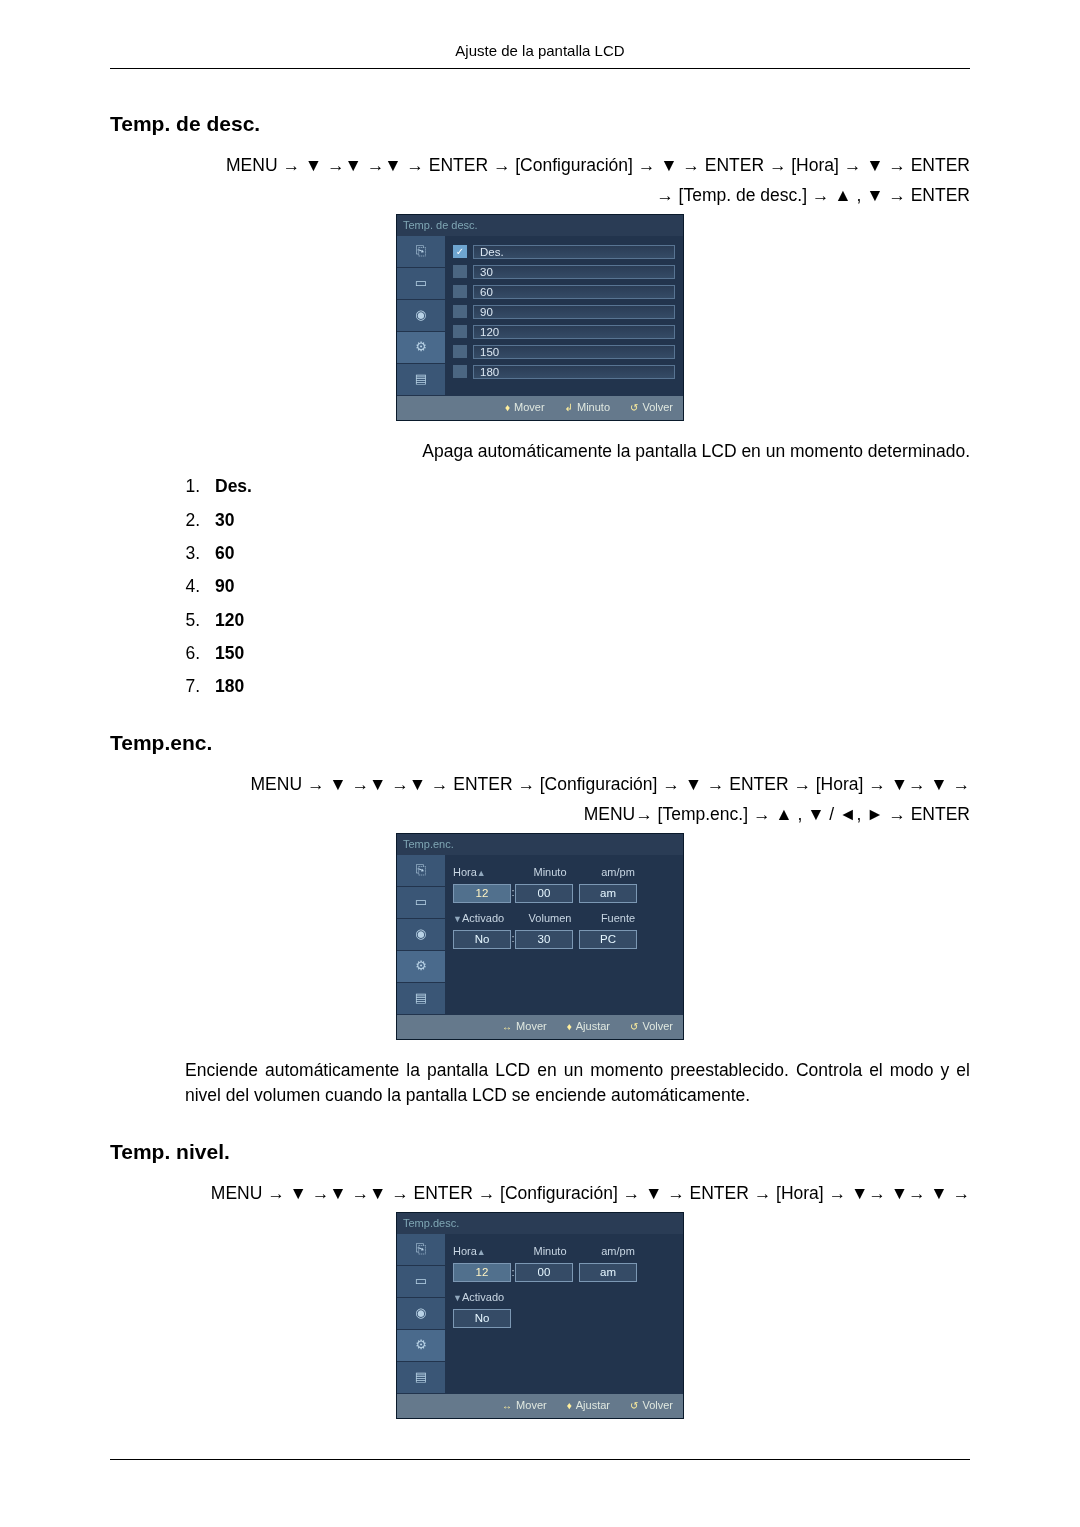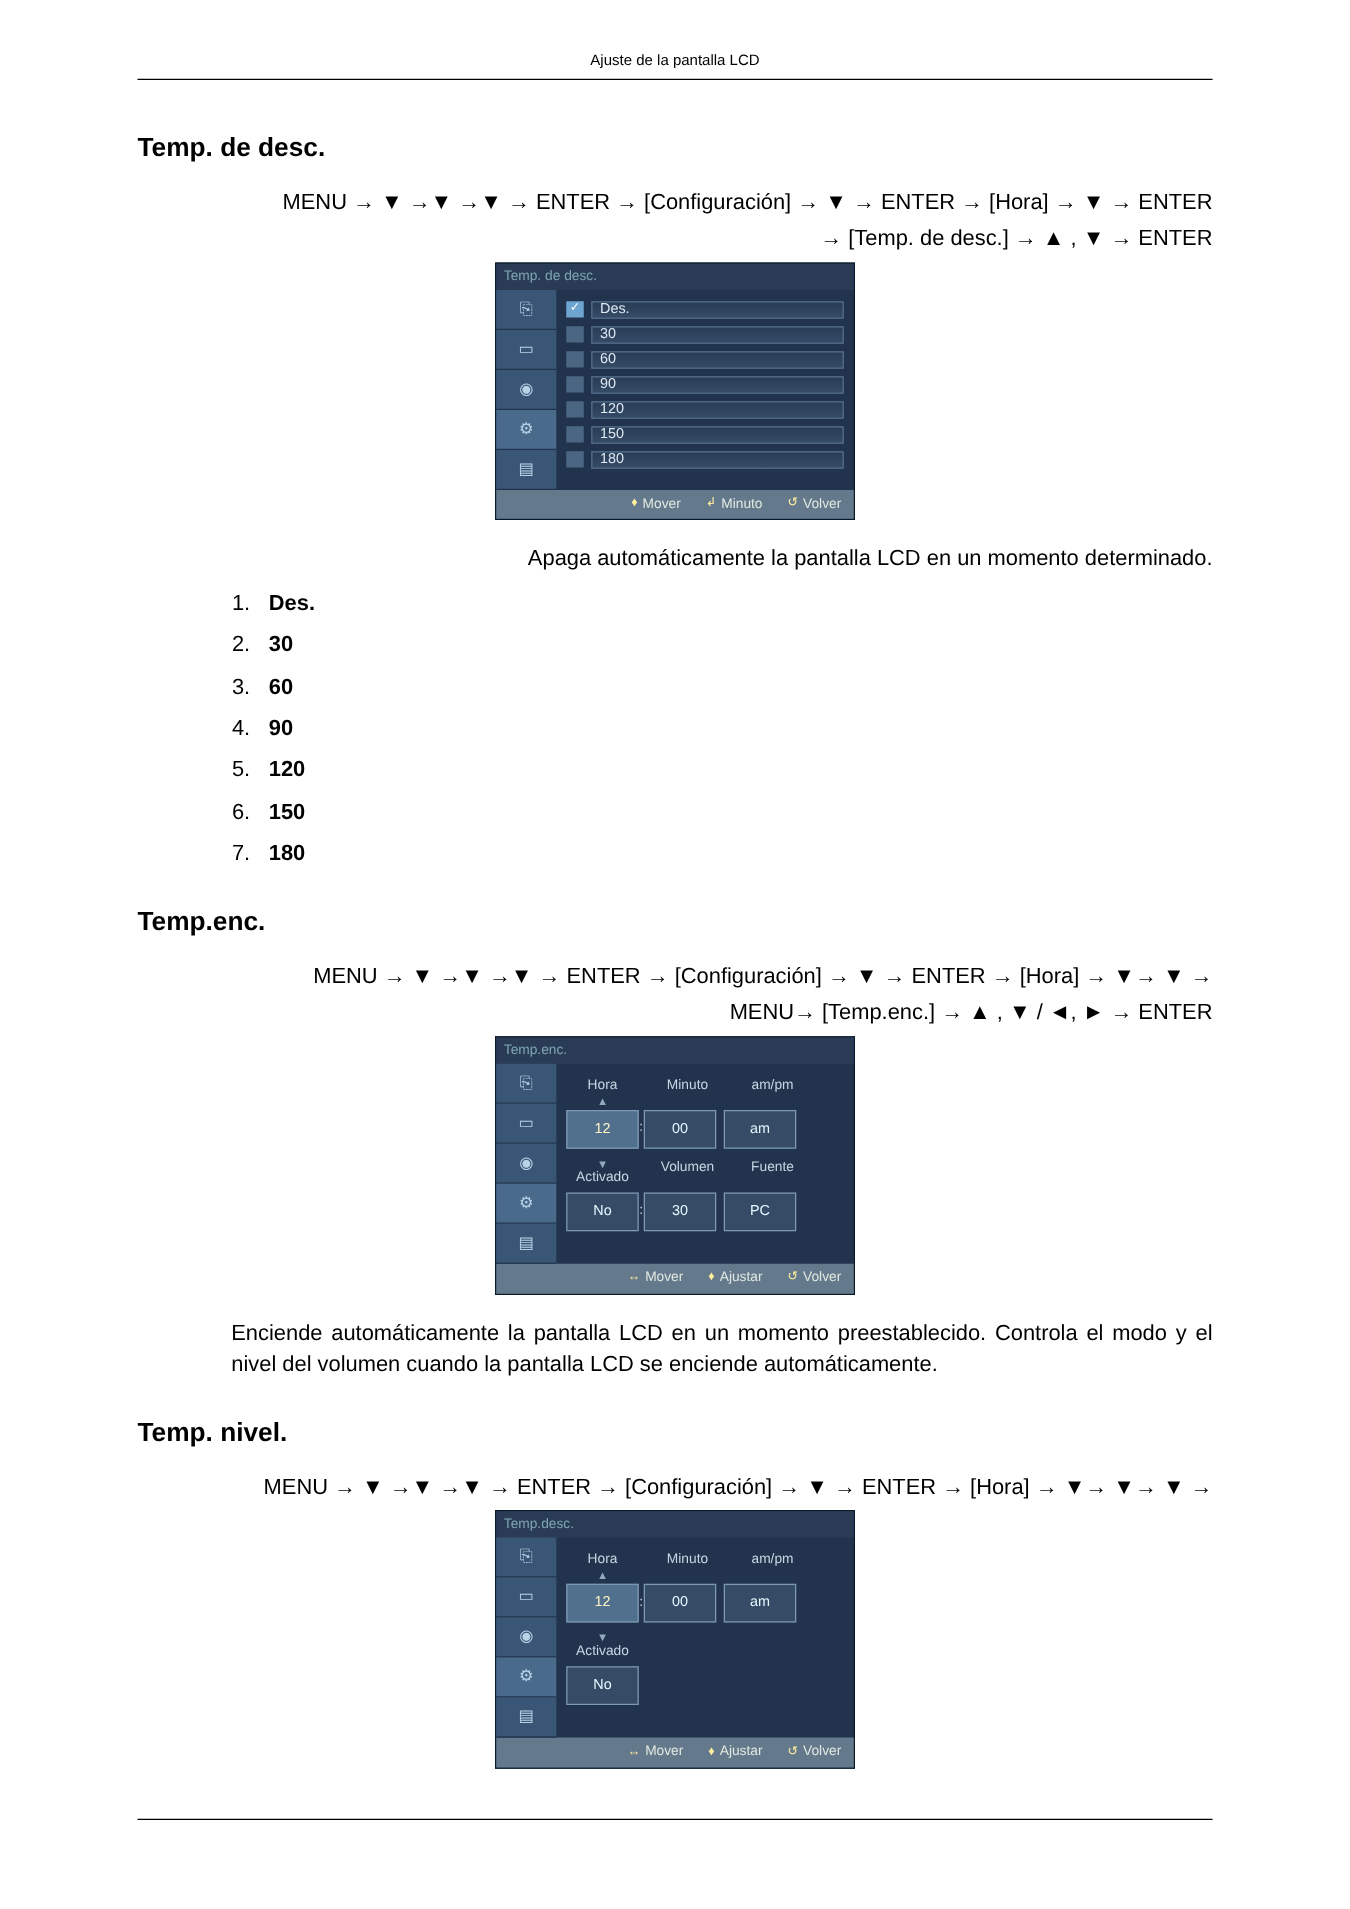--- a/index.html
+++ b/index.html
@@ -10,21 +10,21 @@
     width: 1080px;
     padding: 40px 110px 60px 110px;
     font-size: 17.5px;
     line-height: 1.45;
   }
   .page-header {
     text-align: center;
     border-bottom: 1px solid #000;
     padding-bottom: 6px;
     margin-bottom: 40px;
-    font-size: 12px;
+    font-size: 15px;
   }
   h3.section-title {
     font-size: 21px;
     font-weight: bold;
     margin: 28px 0 14px 0;
   }
   .indented {
     margin-left: 75px;
     text-align: right;
   }
@@ -122,32 +122,32 @@
     grid-template-columns: 58px 4px 58px 6px 58px;
     align-items:center;
     margin-bottom: 8px;
   }
   .valbox {
     background:#354b66;
     border:1px solid #7c98b4;
     color:#e6f7ff;
     font-size:11.5px;
     text-align:center;
-    height:31px;
+    height:19px;
     display:flex; align-items:center; justify-content:center;
   }
   .valbox.sel {
     background:#51708d;
     color:#fff4c4;
   }
   .colon {
     color:#c8d6e3; font-size:11px; text-align:center;
   }
   .hdr-with-arrows {
-    display:flex; flex-direction:column; align-items:center; font-size:11px; color:#c8d6e3;
+    display:flex; flex-direction:row; align-items:center; font-size:11px; color:#c8d6e3;
   }
   .mini-arrow { font-size:9px; line-height:0.9; color:#91a8bd;}
   .page-footer { border-top:1px solid #000; margin-top:40px; height:4px;}
 </style>
 </head>
 <body>
 
 <div class="page-header">Ajuste de la pantalla LCD</div>
 
 <h3 class="section-title">Temp. de desc.</h3>

